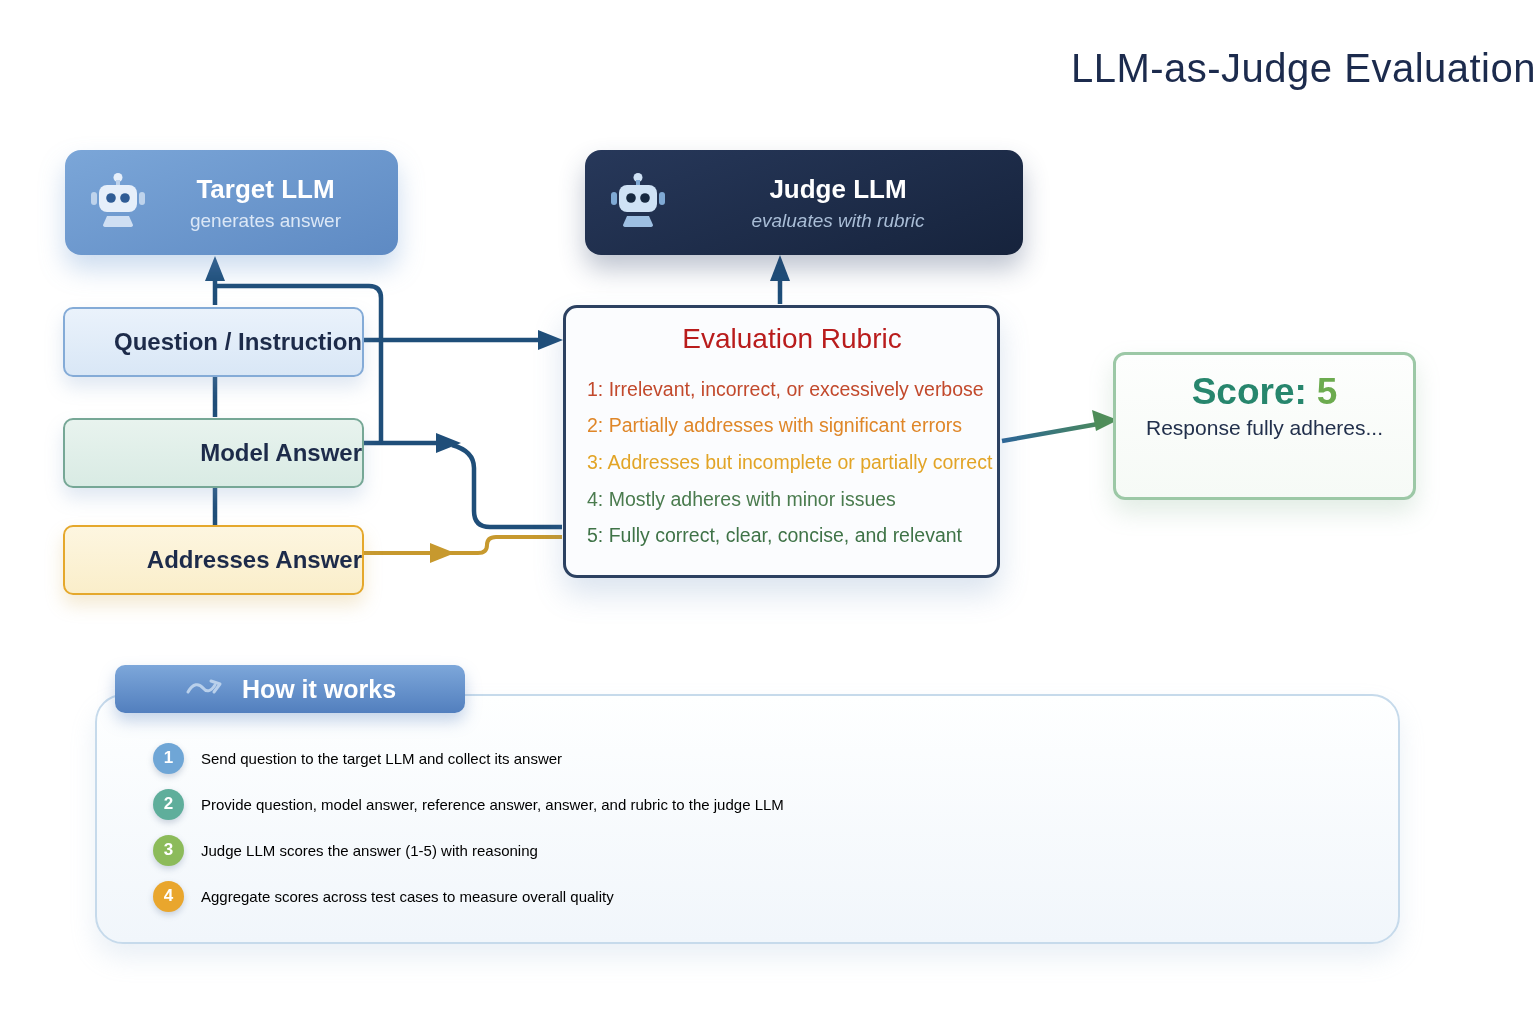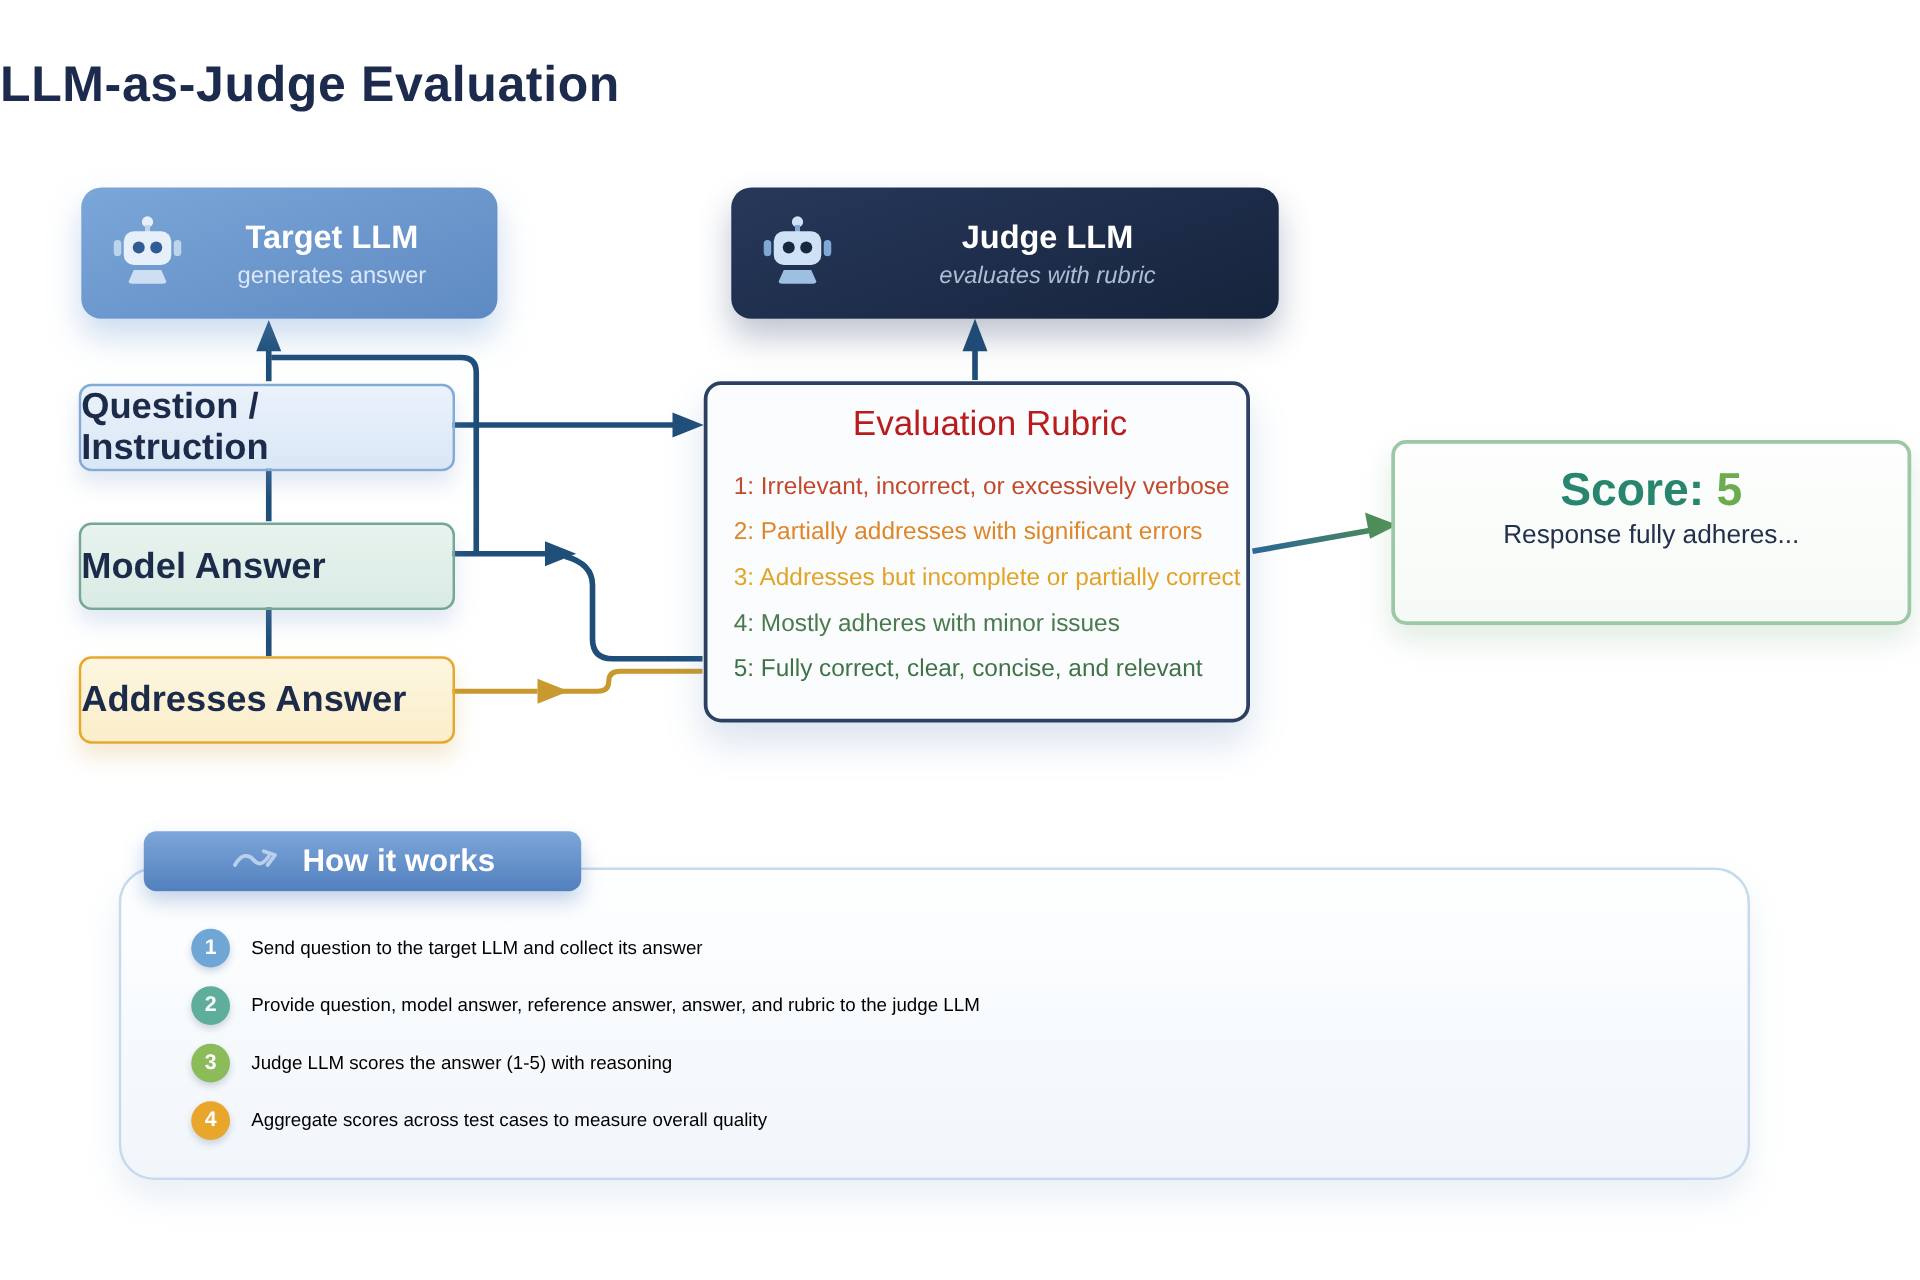--- a/index.html
+++ b/index.html
@@ -2,22 +2,22 @@
 <html><head>
 <meta charset="utf-8">
 <style>
   html,body{margin:0;padding:0;background:#ffffff;}
   #canvas{
     position:relative;width:1536px;height:1024px;background:#ffffff;
     font-family:"Liberation Sans",sans-serif;overflow:hidden;
   }
   
   .title{
-    position:absolute;top:46px;left:0;width:100%;text-align:left;
-    font-size:40px;font-weight:bold;color:#1c2b4d;letter-spacing:.5px;
+    position:absolute;top:46px;left:0;width:100%;text-align:right;
+    font-size:40px;font-weight:normal;color:#1c2b4d;letter-spacing:.5px;
   }
   
   #wires{position:absolute;left:0;top:0;z-index:1;}
   
   .llm-card{
     position:absolute;z-index:2;border-radius:16px;display:flex;align-items:center;
     padding:0 18px 0 20px;
   }
   .card-target{left:65px;top:150px;width:295px;height:105px;
     background:linear-gradient(160deg,#7ba6d8 0%,#5e8ac3 100%);
@@ -26,40 +26,40 @@
     background:linear-gradient(160deg,#27385a 0%,#16233c 100%);
     box-shadow:0 14px 26px rgba(40,60,100,.30);}
   .card-text{flex:1;text-align:center;}
   .card-title{font-size:26px;font-weight:bold;color:#ffffff;line-height:1.25;}
   .card-sub{font-size:19px;color:#dbe7f6;margin-top:4px;}
   .card-judge .card-sub{color:#a9bdd6;font-style:italic;}
   .robot{width:66px;height:62px;flex:0 0 auto;}
   
   .in-box{
     position:absolute;z-index:2;left:63px;width:297px;height:66px;border-radius:10px;
-    display:flex;align-items:center;justify-content:flex-start;
-    font-size:29px;font-weight:bold;color:#1d2b4a;border:2.5px solid;
+    display:flex;align-items:center;justify-content:flex-end;
+    font-size:24px;font-weight:bold;color:#1d2b4a;border:2.5px solid;
     box-shadow:0 10px 18px rgba(130,165,205,.25);
   }
   .in-question{top:307px;background:linear-gradient(180deg,#eaf2fb,#d9e7f6);border-color:#84abd7;}
   .in-model{top:418px;background:linear-gradient(180deg,#e8f3ee,#d9ebe4);border-color:#76a796;}
   .in-reference{top:525px;background:linear-gradient(180deg,#fdf6e0,#faeeca);border-color:#e5a82c;
     box-shadow:0 10px 18px rgba(210,170,80,.25);}
   
   .rubric{
     position:absolute;z-index:2;left:563px;top:305px;width:437px;height:273px;
     border:3px solid #2c4161;border-radius:14px;background:#fbfcfe;
     box-shadow:0 16px 30px rgba(90,130,180,.22);box-sizing:border-box;
   }
   .rubric-title{text-align:center;margin-top:15px;font-size:28px;font-weight:normal;color:#b91c1c;margin-left:21px;}
   .rubric-items{margin:16px 0 0 21px;text-align:right;}
   .rubric-item{font-size:19.5px;font-weight:500;height:36.6px;display:flex;align-items:center;}
   
   .score-card{
-    position:absolute;z-index:2;left:1113px;top:352px;width:416px;height:148px;
+    position:absolute;z-index:2;left:1113px;top:352px;width:303px;height:148px;
     border:3px solid #9cc8a6;border-radius:12px;
     background:linear-gradient(180deg,#fdfefd,#f6faf6);text-align:center;
     box-shadow:0 12px 24px rgba(120,170,130,.22);box-sizing:border-box;
   }
   .score-line{margin-top:16px;font-size:37px;font-weight:bold;}
   .score-label{color:#27866d;}
   .score-value{color:#6cab4f;margin-left:10px;}
   .reasoning-label{margin-top:9px;font-size:23px;font-weight:bold;color:#1c2b4d;}
   .reasoning-text{margin-top:3px;font-size:21px;color:#22304c;}
   

